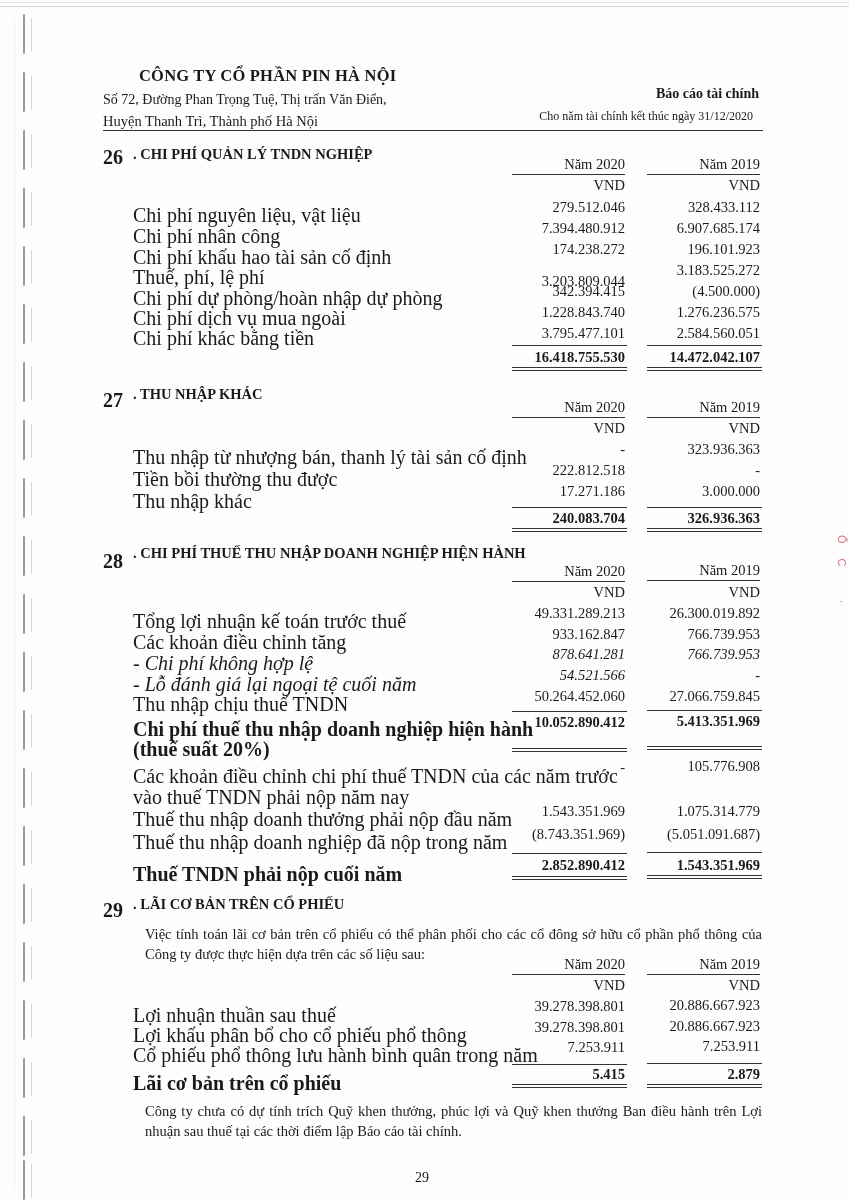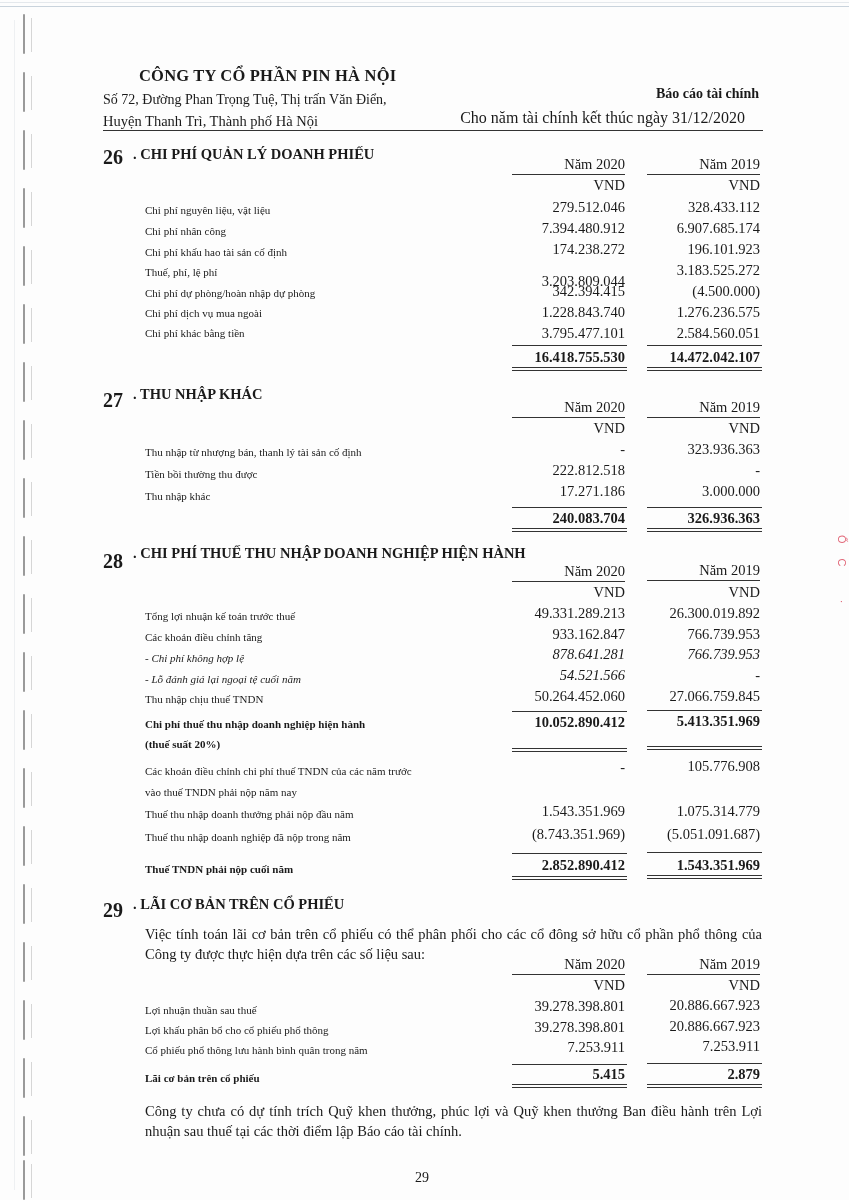--- a/index.html
+++ b/index.html
@@ -13,31 +13,31 @@
   .binder { position:absolute; left:23px; width:10px; height:40px; }
   .binder .l { position:absolute; left:0; top:0; width:2px; height:100%; background:#9a9a9a; border-radius:1px; }
   .binder .r { position:absolute; left:8px; top:4px; width:1px; height:85%; background:#d6d6d6; }
   .stamp { position:absolute; left:826px; top:535px; width:22px; height:160px; color:#d8334a; font-size:11px; font-family:"Liberation Sans", sans-serif; opacity:.75; writing-mode:vertical-rl; letter-spacing:6px; }
 
   .abs { position:absolute; white-space:nowrap; }
   .company { left:103px; top:66px; font-size:16.5px; font-weight:bold; letter-spacing:.2px;margin-left:36px; }
   .addr1 { left:103px; top:92px; font-size:14px; }
   .addr2 { left:103px; top:113px; font-size:14.5px; }
   .rpt-title { right:90px; top:86px; font-size:14px; font-weight:bold; }
-  .rpt-period { right:104px; top:109px; font-size:16px; }
+  .rpt-period { right:96px; top:109px; font-size:12px; }
   .hdr-rule { position:absolute; left:103px; top:130px; width:660px; height:1px; background:#333; }
 
   .sec-num { position:absolute; left:103px; font-size:20px; font-weight:bold; }
   .sec-title { position:absolute; left:133px; font-size:14.5px; font-weight:bold; }
 
   .col { position:absolute; text-align:right; font-size:14.5px; }
   .c1 { left:512px; width:113px; }
   .c2 { left:647px; width:113px; }
   .colhdr { border-bottom:1.4px solid #333; padding-bottom:1px; }
-  .lbl { position:absolute; left:145px; font-size:11px; }
+  .lbl { position:absolute; left:133px; font-size:20px; }
   .bold { font-weight:bold; }
   .ital { font-style:italic; }
 
   .rule-s { position:absolute; height:1.3px; background:#333; }
   .rule-d { position:absolute; height:4px; border-top:1.5px solid #333; border-bottom:1.5px solid #333; box-sizing:border-box; }
   .r1 { left:512px; width:115px; }
   .r2 { left:647px; width:115px; }
 
   .para { position:absolute; left:145px; width:617px; font-size:14.5px; line-height:20px; text-align:justify; }
   .pagenum { position:absolute; left:415px; top:1170px; font-size:14px; }
@@ -137,21 +137,21 @@
 <div class="stamp">Ố&nbsp;C&nbsp;&nbsp;&nbsp;·</div>
 
 <div class="abs company">CÔNG TY CỔ PHẦN PIN HÀ NỘI</div>
 <div class="abs addr1">Số 72, Đường Phan Trọng Tuệ, Thị trấn Văn Điển,</div>
 <div class="abs addr2">Huyện Thanh Trì, Thành phố Hà Nội</div>
 <div class="abs rpt-title">Báo cáo tài chính</div>
 <div class="abs rpt-period">Cho năm tài chính kết thúc ngày 31/12/2020</div>
 <div class="hdr-rule"></div>
 
 <div class="sec-num" style="top:146px">26</div>
-<div class="sec-title" style="top:146px">. CHI PHÍ QUẢN LÝ DOANH PHIẾU</div>
+<div class="sec-title" style="top:146px">. CHI PHÍ QUẢN LÝ TNDN NGHIỆP</div>
 <div class="col c1 colhdr" style="top:156px">Năm 2020</div>
 <div class="col c2 colhdr" style="top:156px">Năm 2019</div>
 <div class="col c1" style="top:177px">VND</div>
 <div class="col c2" style="top:177px">VND</div>
 
 <div>
   <div class="lbl" style="top:204px">Chi phí nguyên liệu, vật liệu</div>
   <div class="col c1" style="top:199px">279.512.046</div>
   <div class="col c2" style="top:199px">328.433.112</div>
 </div>

